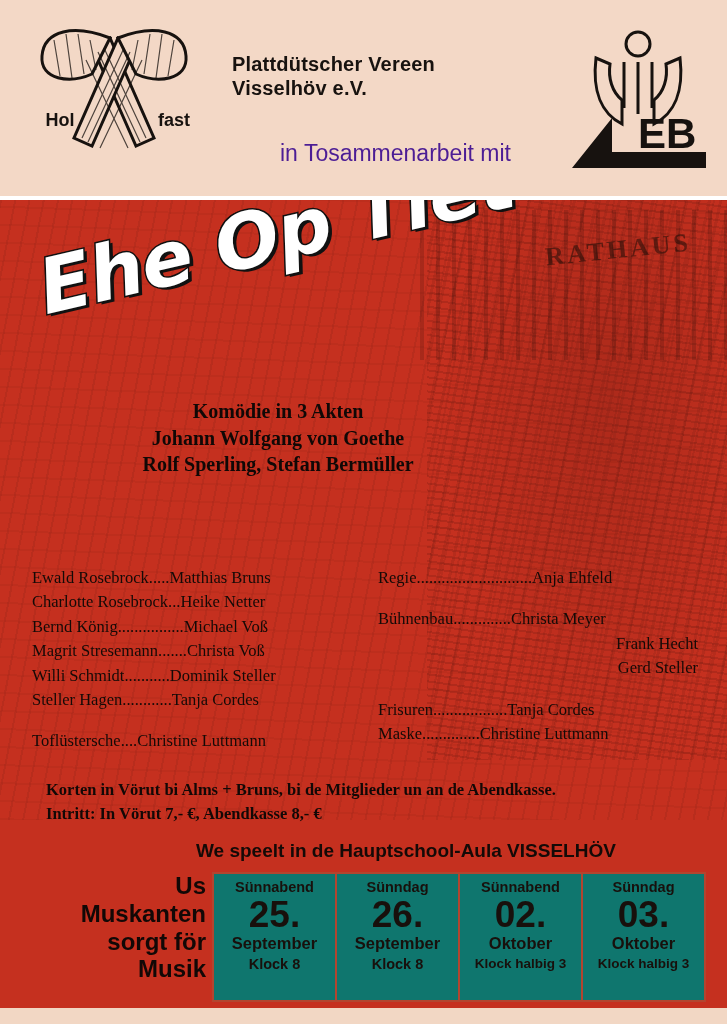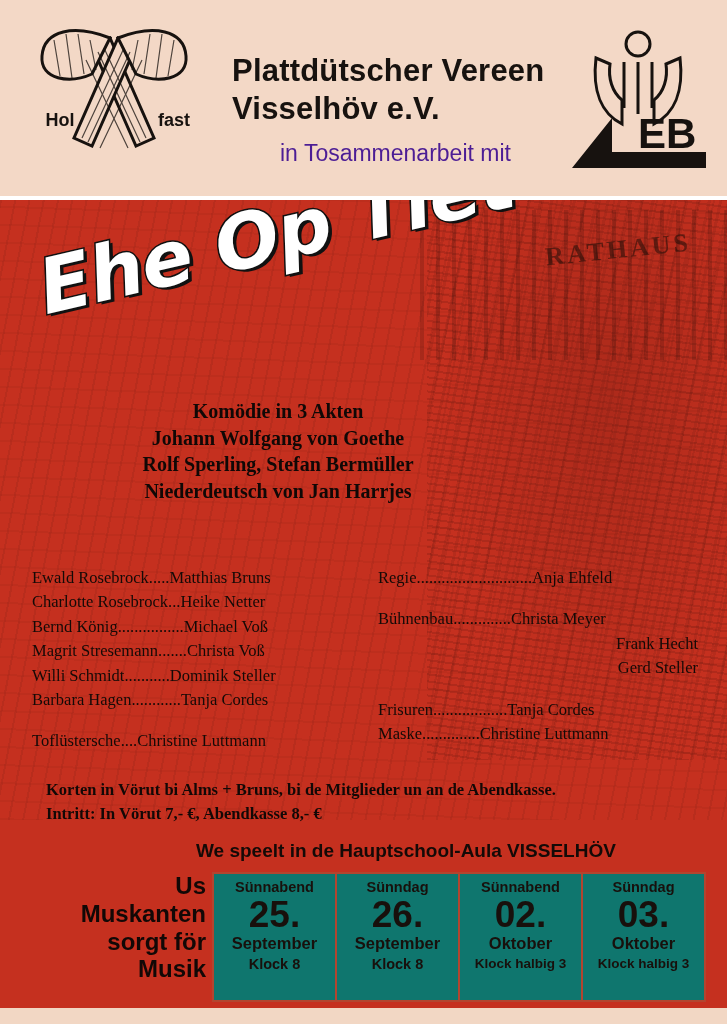--- a/index.html
+++ b/index.html
@@ -39,21 +39,21 @@
     width: 200px; height: 150px;
   }
   .logo-left svg { display: block; }
 
   .verein-title {
     position: absolute;
     left: 232px; top: 52px;
     width: 330px;
   }
   .verein-title .l1, .verein-title .l2 {
-    font-size: 31px;
+    font-size: 20px;
     font-weight: bold;
     color: #17120f;
     line-height: 1.22;
     letter-spacing: 0.2px;
   }
   .coop-line {
     position: absolute;
     left: 280px; top: 140px;
     font-size: 23px;
     color: #4c1d95;
@@ -324,41 +324,40 @@
     <div class="rathaus">RATHAUS</div>
 
     <div class="play-title">
       <div class="ttext">Ehe Op Tiet</div>
     </div>
 
     <div class="credits-top">
       <div>Komödie in 3 Akten</div>
       <div>Johann Wolfgang von Goethe</div>
       <div>Rolf Sperling, Stefan Bermüller</div>
-      <div>Niederdeutsch von Jan Harrjes</div>
     </div>
 
     <div class="cast">
       <div class="row">
         <span>Ewald Rosebrock</span><span>.....</span><span>Matthias Bruns</span>
       </div>
       <div class="row">
         <span>Charlotte Rosebrock</span><span>...</span><span>Heike Netter</span>
       </div>
       <div class="row">
         <span>Bernd König</span><span>................</span><span>Michael Voß</span>
       </div>
       <div class="row">
         <span>Magrit Stresemann</span><span>.......</span><span>Christa Voß</span>
       </div>
       <div class="row">
         <span>Willi Schmidt</span><span>...........</span><span>Dominik Steller</span>
       </div>
       <div class="row">
-        <span>Barbara Hagen</span><span>............</span><span>Tanja Cordes</span>
+        <span>Steller Hagen</span><span>............</span><span>Tanja Cordes</span>
       </div>
       <div class="gap"></div>
       <div class="row">
         <span>Toflüstersche</span><span>....</span><span>Christine Luttmann</span>
       </div>
     </div>
 
     <div class="crew">
       <div class="row">
         <span>Regie</span><span>............................</span><span>Anja Ehfeld</span>

